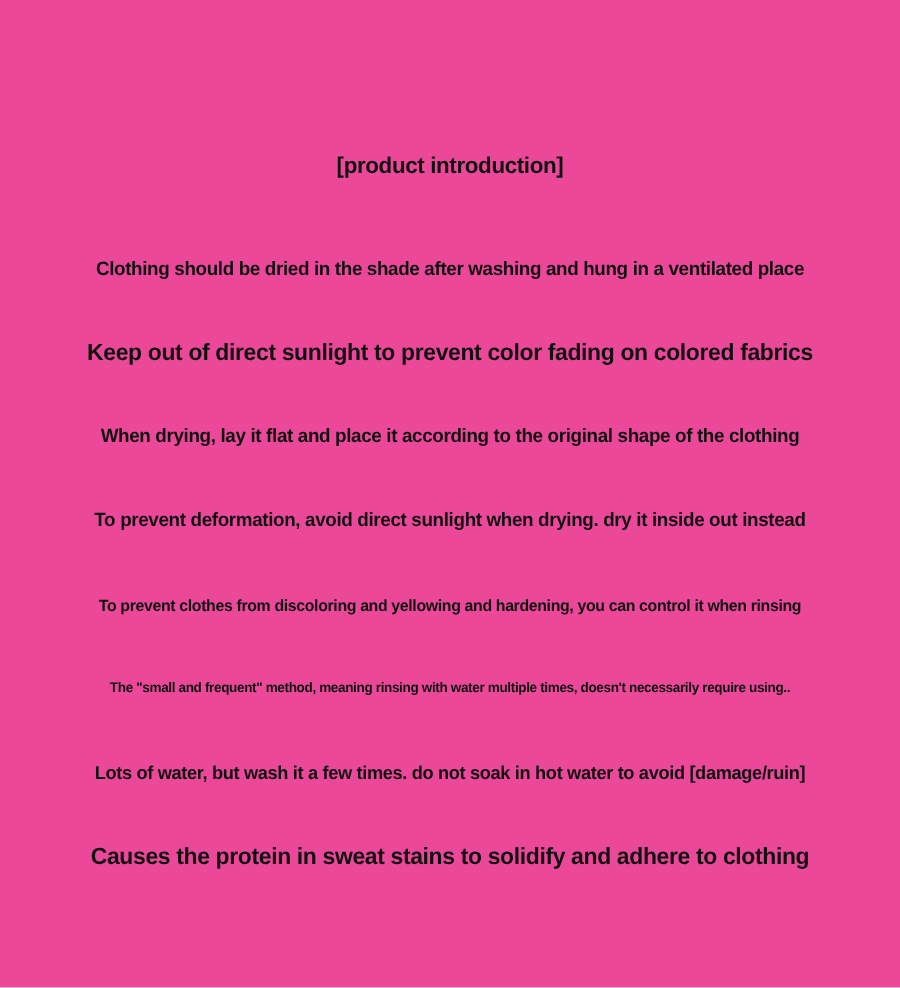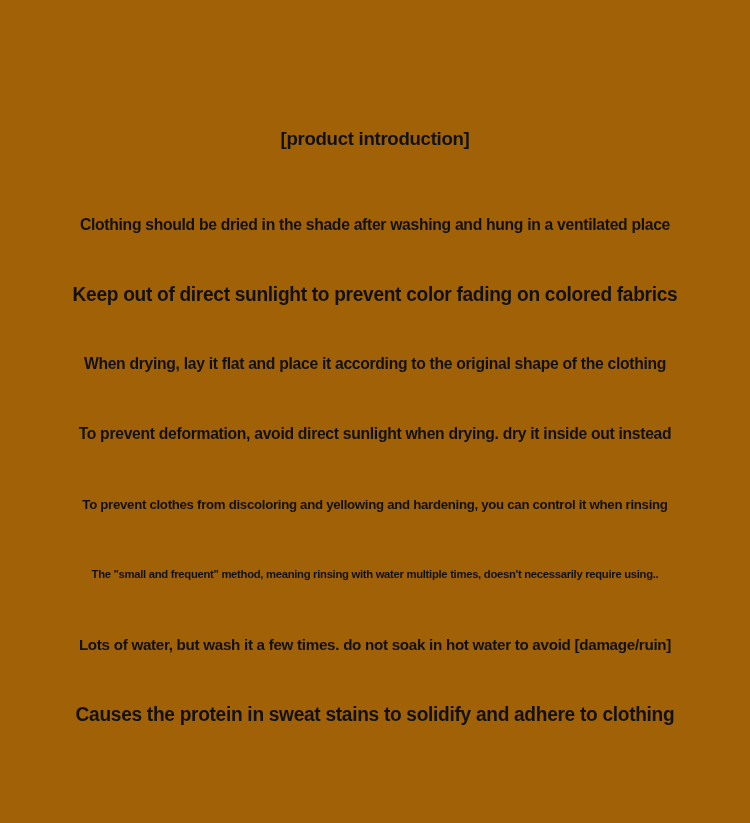--- a/index.html
+++ b/index.html
@@ -4,21 +4,21 @@
 <style>
   html, body {
     margin: 0;
     padding: 0;
     background: #ffffff;
   }
   .page {
     position: relative;
     width: 750px;
     height: 823px;
-    background: #a16207;
+    background: #ec4899;
     overflow: hidden;
     font-family: "Liberation Sans", sans-serif;
   }
   .line {
     position: absolute;
     left: 0;
     width: 100%;
     text-align: center;
     color: #111111;
     font-weight: bold;

